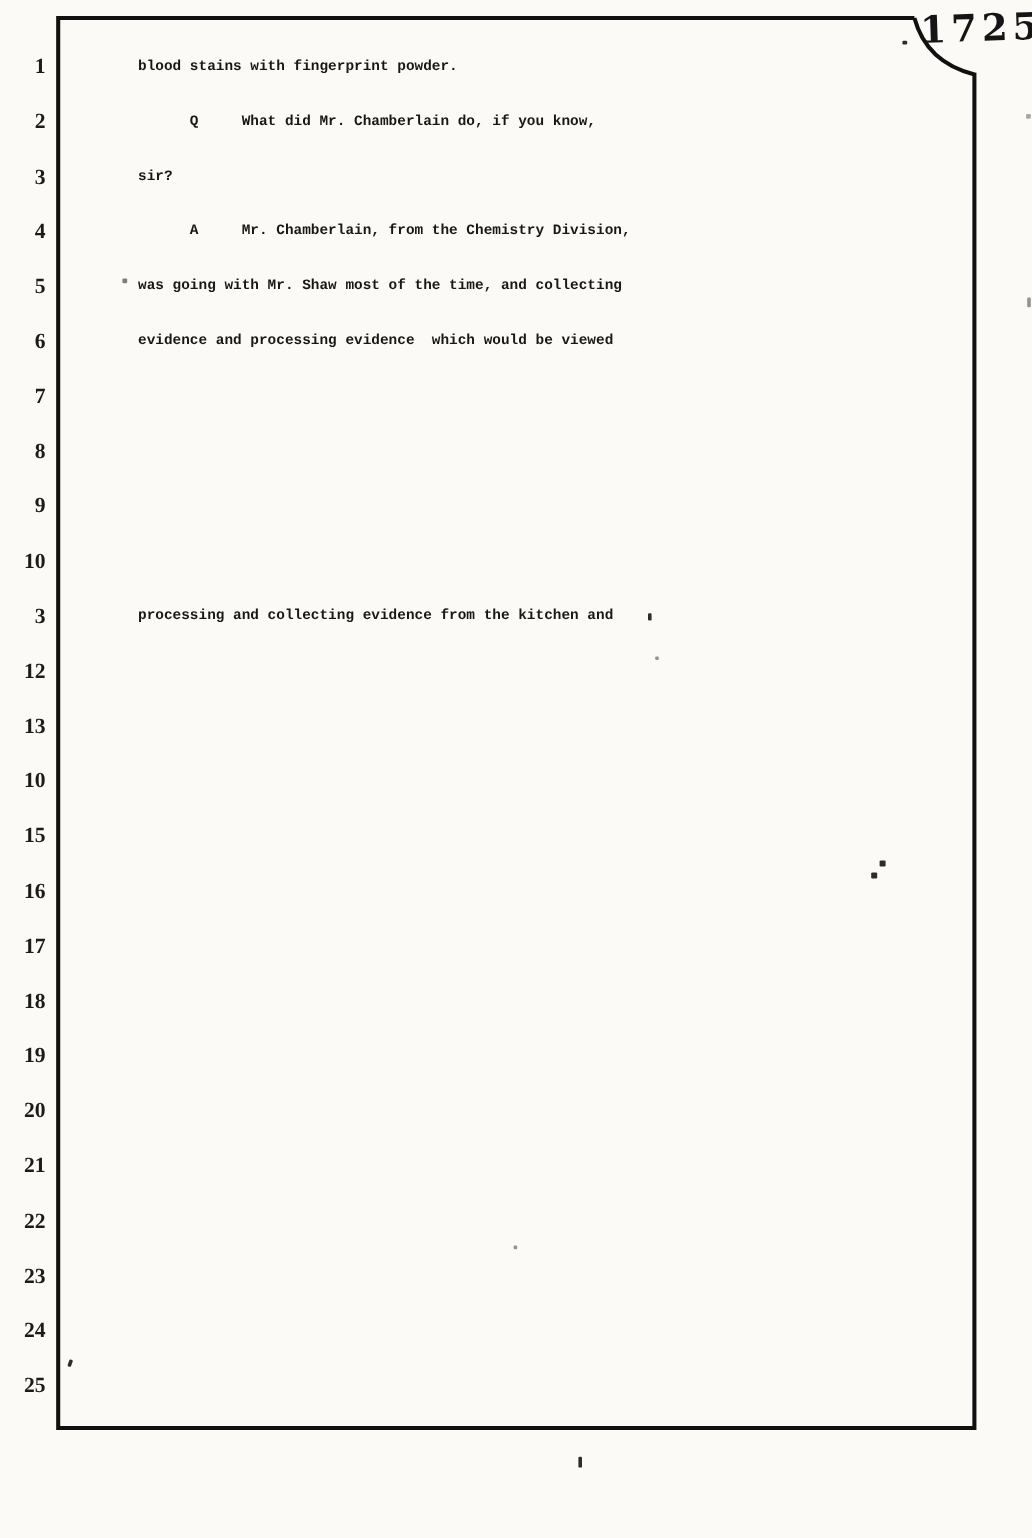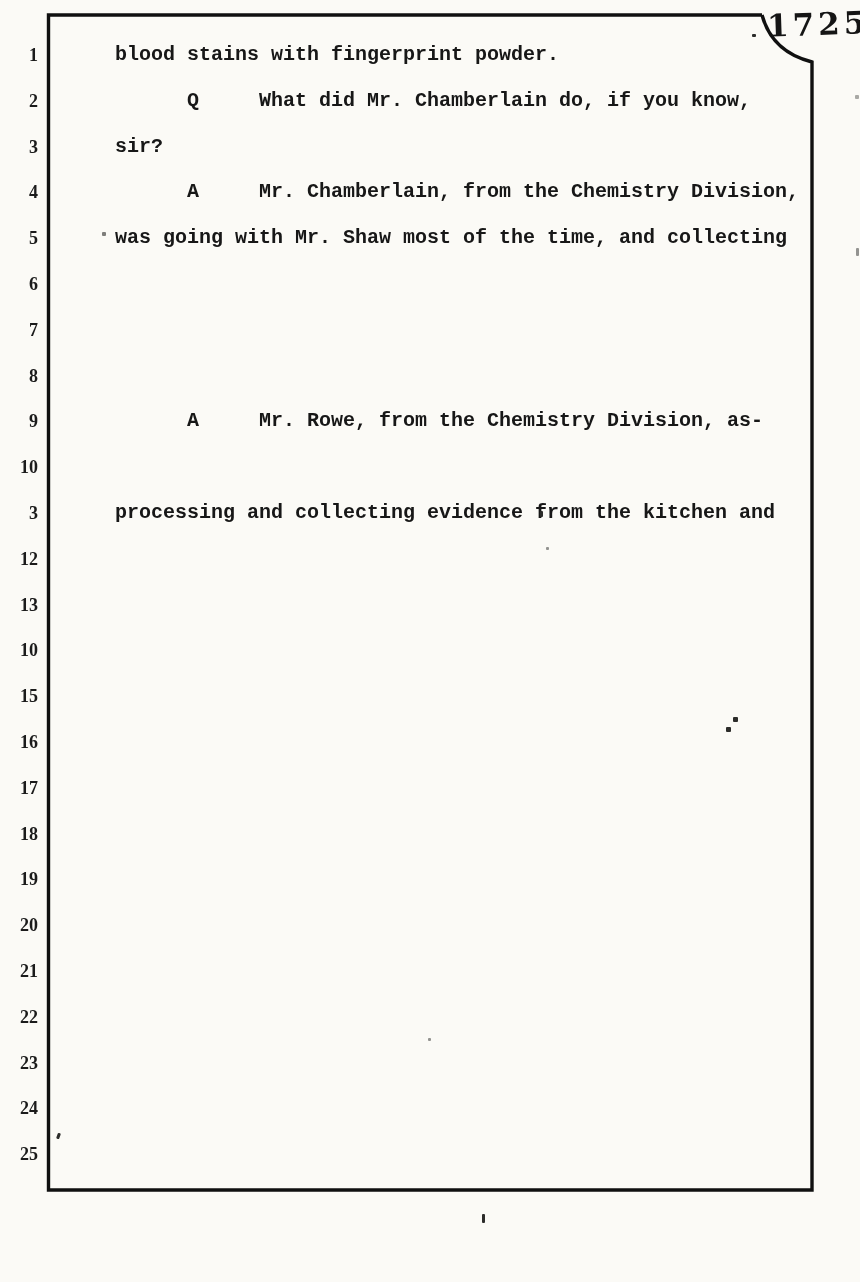--- a/index.html
+++ b/index.html
@@ -16,21 +16,21 @@
   }
   .ln {
     position:absolute; left:8px; width:30px; height:24px;
     text-align:right; line-height:24px;
     font-family:"Liberation Serif", serif; font-size:18px; font-weight:700;
     color:#1b1b1b;
   }
   .tl {
     position:absolute; left:115px; height:24px; line-height:24px;
     font-family:"Liberation Mono","DejaVu Sans Mono", monospace;
-    font-size:20px; font-weight:700; color:#171717; white-space:pre;
+    font-size:12px; font-weight:700; color:#171717; white-space:pre;
   }
   .footer { position:absolute; left:0; top:1190px; width:860px; height:92px; }
   .speck { position:absolute; background:#2c2c2a; border-radius:1px; }
 </style>
 </head>
 <body>
 
 <div class="page">
 
   <svg class="border-svg" width="860" height="1282" viewBox="0 0 860 1282">
@@ -63,21 +63,21 @@
   <span class="ln" style="top:1005px">22</span>
   <span class="ln" style="top:1051px">23</span>
   <span class="ln" style="top:1096px">24</span>
   <span class="ln" style="top:1142px">25</span>
 
   <div class="tl" style="top:43px">blood stains with fingerprint powder.</div>
   <div class="tl" style="top:89px">      Q     What did Mr. Chamberlain do, if you know,</div>
   <div class="tl" style="top:135px">sir?</div>
   <div class="tl" style="top:180px">      A     Mr. Chamberlain, from the Chemistry Division,</div>
   <div class="tl" style="top:226px">was going with Mr. Shaw most of the time, and collecting</div>
-  <div class="tl" style="top:409px">      A     Mr. Rowe, from the Chemistry Division, as-</div>
+  <div class="tl" style="top:272px">evidence and processing evidence  which would be viewed</div>
   <div class="tl" style="top:501px">processing and collecting evidence from the kitchen and</div>
 
   <div class="speck" style="left:752px;top:34px;width:4px;height:3px"></div>
   <div class="speck" style="left:102px;top:232px;width:4px;height:4px;opacity:.6"></div>
   <div class="speck" style="left:855px;top:95px;width:4px;height:4px;opacity:.4"></div>
   <div class="speck" style="left:856px;top:248px;width:3px;height:8px;opacity:.5"></div>
   <div class="speck" style="left:540px;top:511px;width:3px;height:6px"></div>
   <div class="speck" style="left:546px;top:547px;width:3px;height:3px;opacity:.5"></div>
   <div class="speck" style="left:733px;top:717px;width:5px;height:5px"></div>
   <div class="speck" style="left:726px;top:727px;width:5px;height:5px"></div>

